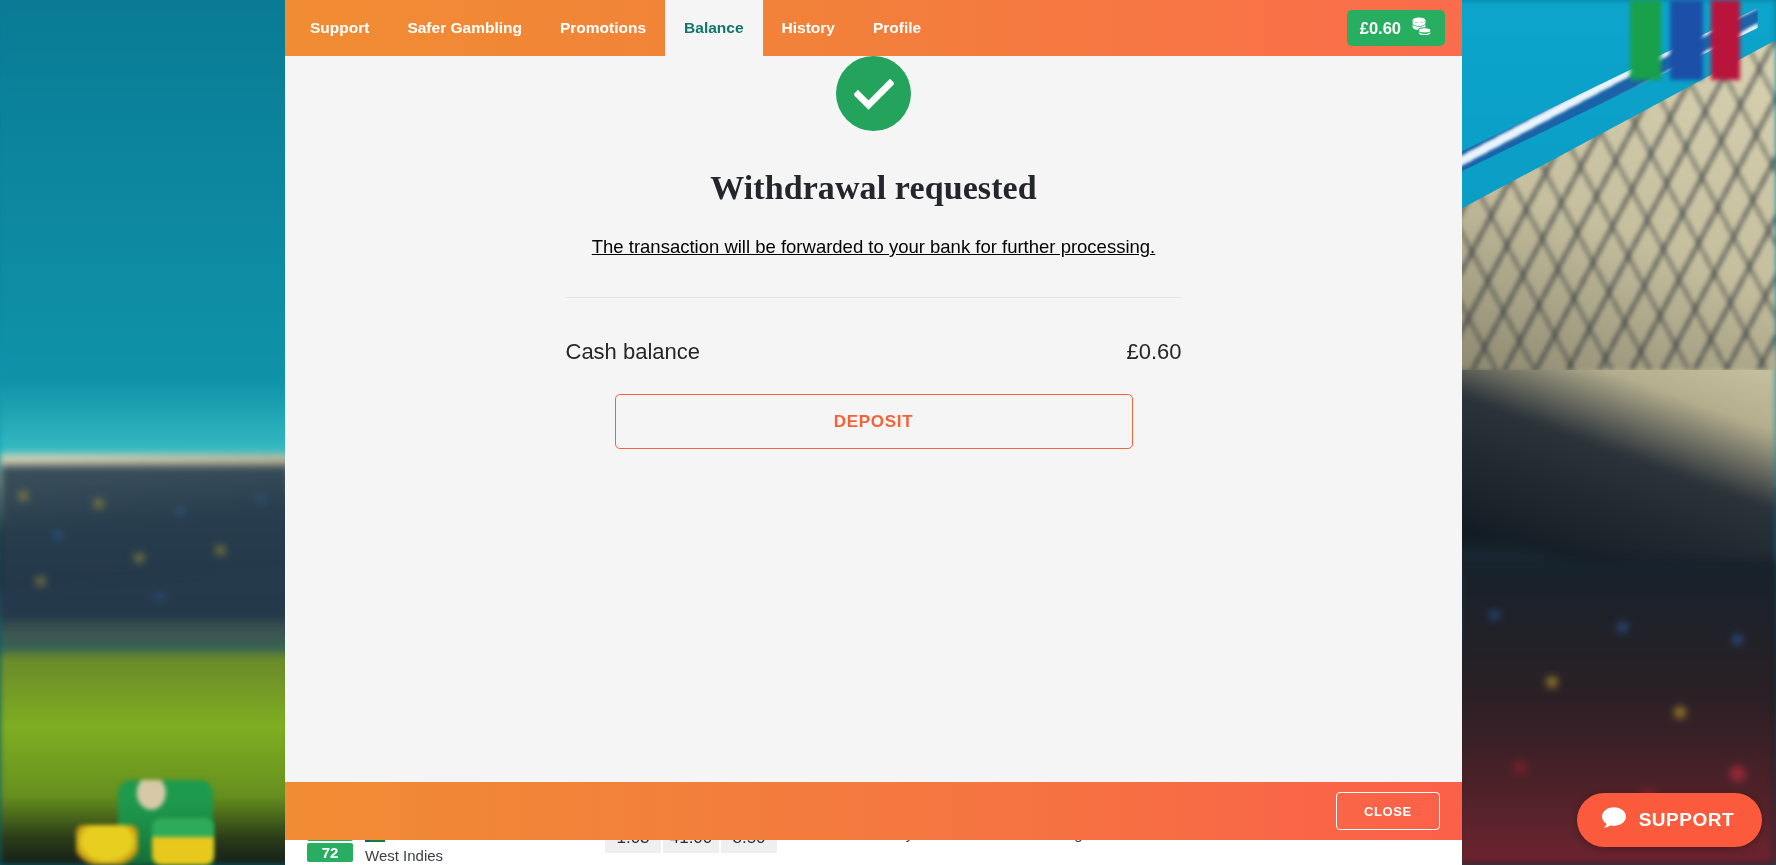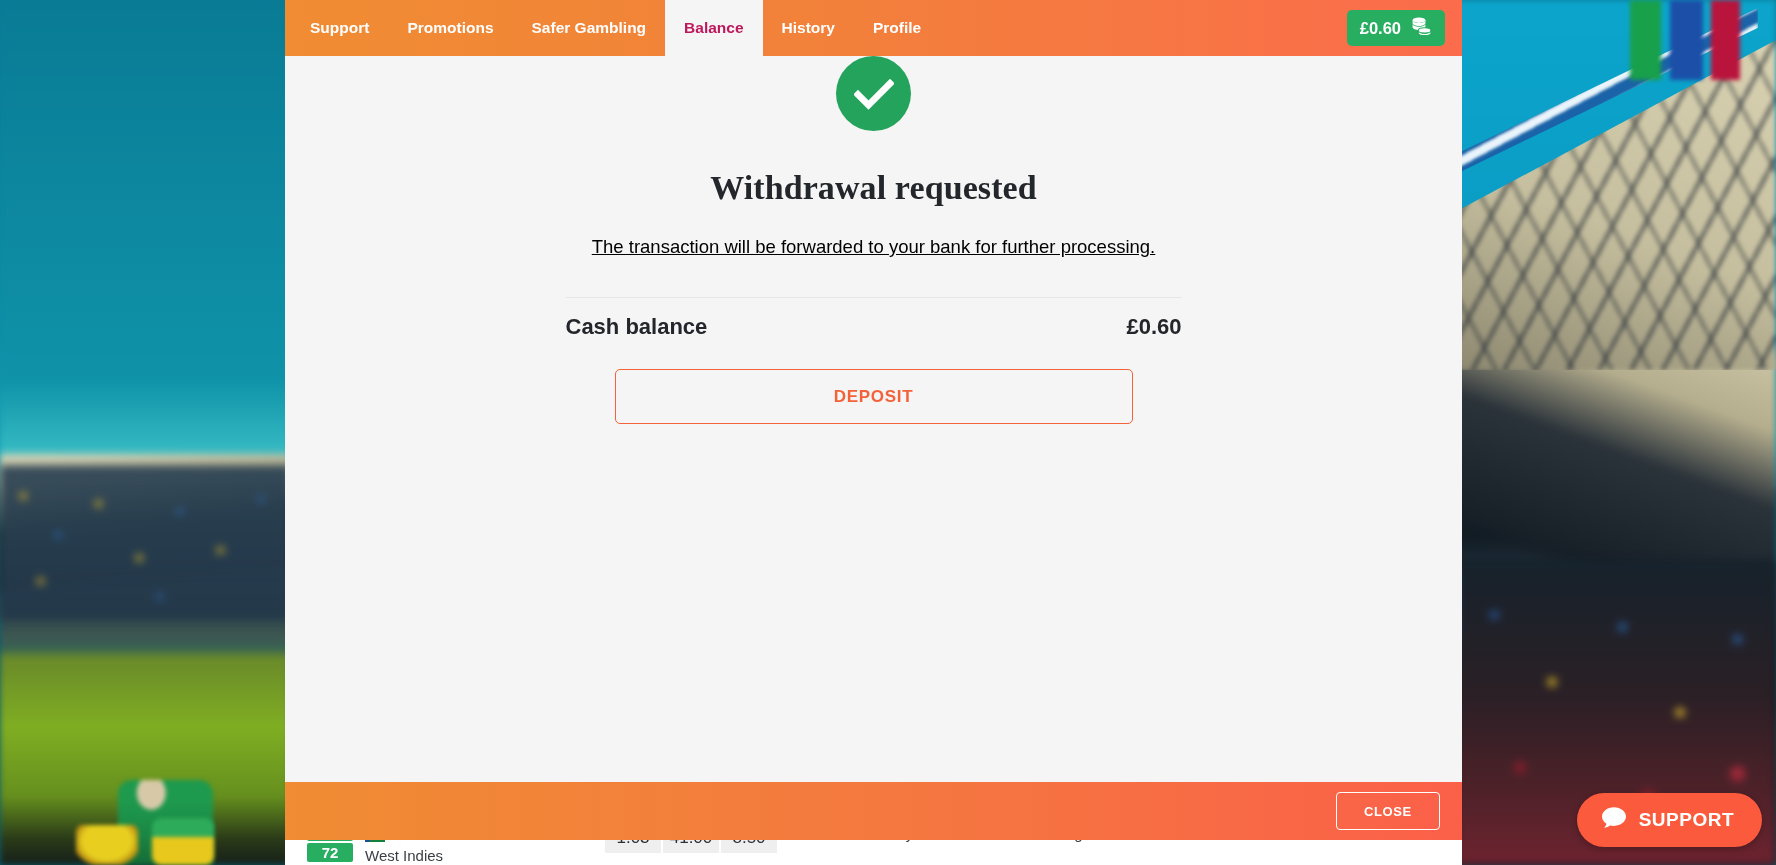--- a/index.html
+++ b/index.html
@@ -224,21 +224,21 @@
     padding: 0 19px;
     color: #ffffff;
     font-size: 15.5px;
     font-weight: 700;
     white-space: nowrap;
     cursor: pointer;
   }
   .nav-tab:first-child { padding-left: 25px; }
   .nav-tab.active {
     background: #f5f5f5;
-    color: #be185d;
+    color: #0f766e;
   }
 
   .balance-pill {
     position: absolute;
     right: 17px; top: 10px;
     height: 36px;
     background: #27ae60;
     border-radius: 5px;
     display: flex; align-items: center; gap: 9px;
     padding: 0 13px;
@@ -286,26 +286,26 @@
     text-decoration: underline;
   }
 
   .divider {
     margin-top: 39px;
     height: 1px;
     background: #e4e6e7;
   }
 
   .balance-row {
-    margin-top: 16px;
+    margin-top: 41px;
     display: flex;
     align-items: baseline;
     justify-content: space-between;
     font-size: 22px;
-    font-weight: 700;
+    font-weight: 400;
     color: #23262a;
   }
 
   .deposit-btn {
     margin: 29px auto 12px;
     width: 518px;
     height: 55px;
     background: transparent;
     border: 1px solid #f4623a;
     border-radius: 5px;
@@ -394,22 +394,22 @@
     </div>
     <div class="ul-right-text">Hyderabad FC - Mohun Bagan</div>
     <div class="ul-right-odd">11.00</div>
   </div>
 
   <div class="modal">
 
     <div class="modal-header">
       <div class="nav-tabs">
         <div class="nav-tab">Support</div>
+        <div class="nav-tab">Safer Gambling</div>
         <div class="nav-tab">Promotions</div>
-        <div class="nav-tab">Safer Gambling</div>
         <div class="nav-tab active">Balance</div>
         <div class="nav-tab">History</div>
         <div class="nav-tab">Profile</div>
       </div>
 
       <div class="balance-pill">
         <span>£0.60</span>
         <span class="coins-icon">
           <svg width="22" height="19" viewBox="0 0 22 19" aria-hidden="true">
             <ellipse cx="9" cy="3.2" rx="6.4" ry="2.7" fill="#ffffff"></ellipse>

